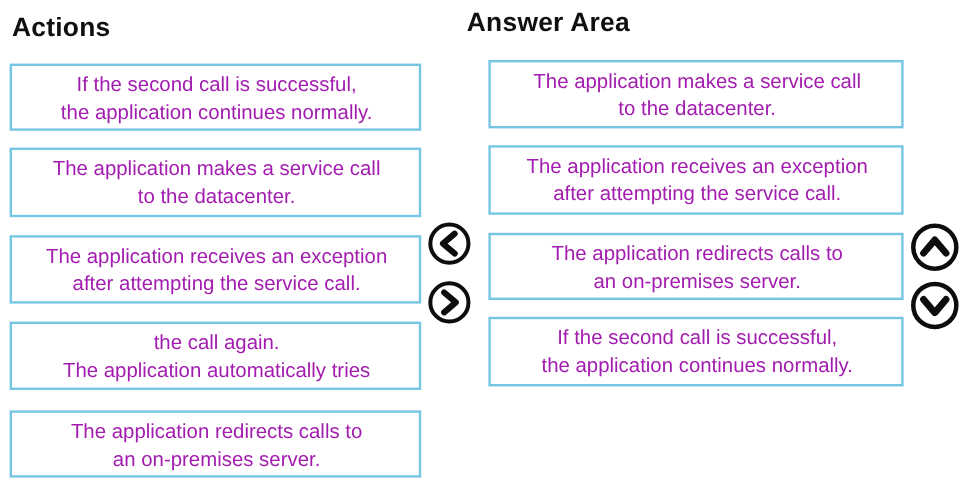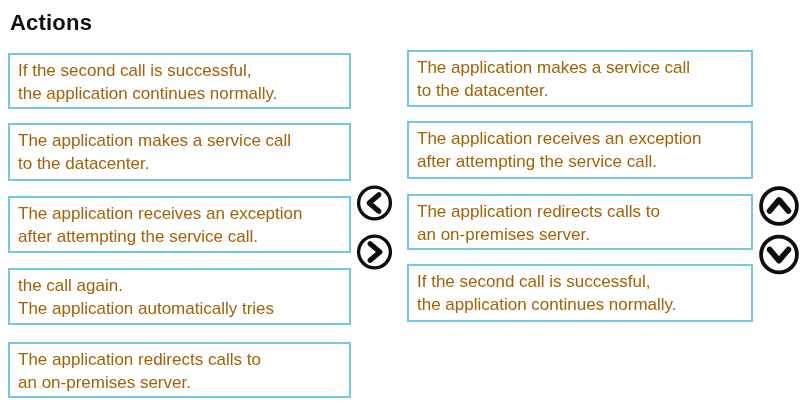--- a/index.html
+++ b/index.html
@@ -23,21 +23,22 @@
   .title-actions { left: 10px; top: 10px; }
   .title-answer  { left: 389px; top: 6px; }
   .card {
     position: absolute;
     box-sizing: border-box;
     background: #ffffff;
     border: 2px solid #74c6e3;
     padding: 4px 6px 0 8px;
     font-size: 17px;
     line-height: 23px;
-    color: #a16207;
+    color: #a21caf;
+    text-align: center;
   }
   .card span { display: block; white-space: nowrap; }
   .col-actions .card { left: 8px;   width: 343px; }
   .col-answer  .card { left: 407px; width: 346px; }
   .circle-btn {
     position: absolute;
     padding: 0;
     margin: 0;
     border: none;
     background: transparent;
@@ -49,20 +50,21 @@
   .btn-move-up    { left: 757px; top: 184px; }
   .btn-move-down  { left: 757px; top: 232px; }
 </style>
 </head>
 <body>
 
 <div class="screen">
 
   <h2 class="panel-title title-actions">Actions</h2>
 
+  <h2 class="panel-title title-answer">Answer Area</h2>
 
   <div class="col-actions">
     <div class="card" style="top:53px;  height:56px;">
       <span>If the second call is successful,</span>
       <span>the application continues normally.</span>
     </div>
     <div class="card" style="top:123px; height:58px;">
       <span>The application makes a service call</span>
       <span>to the datacenter.</span>
     </div>

